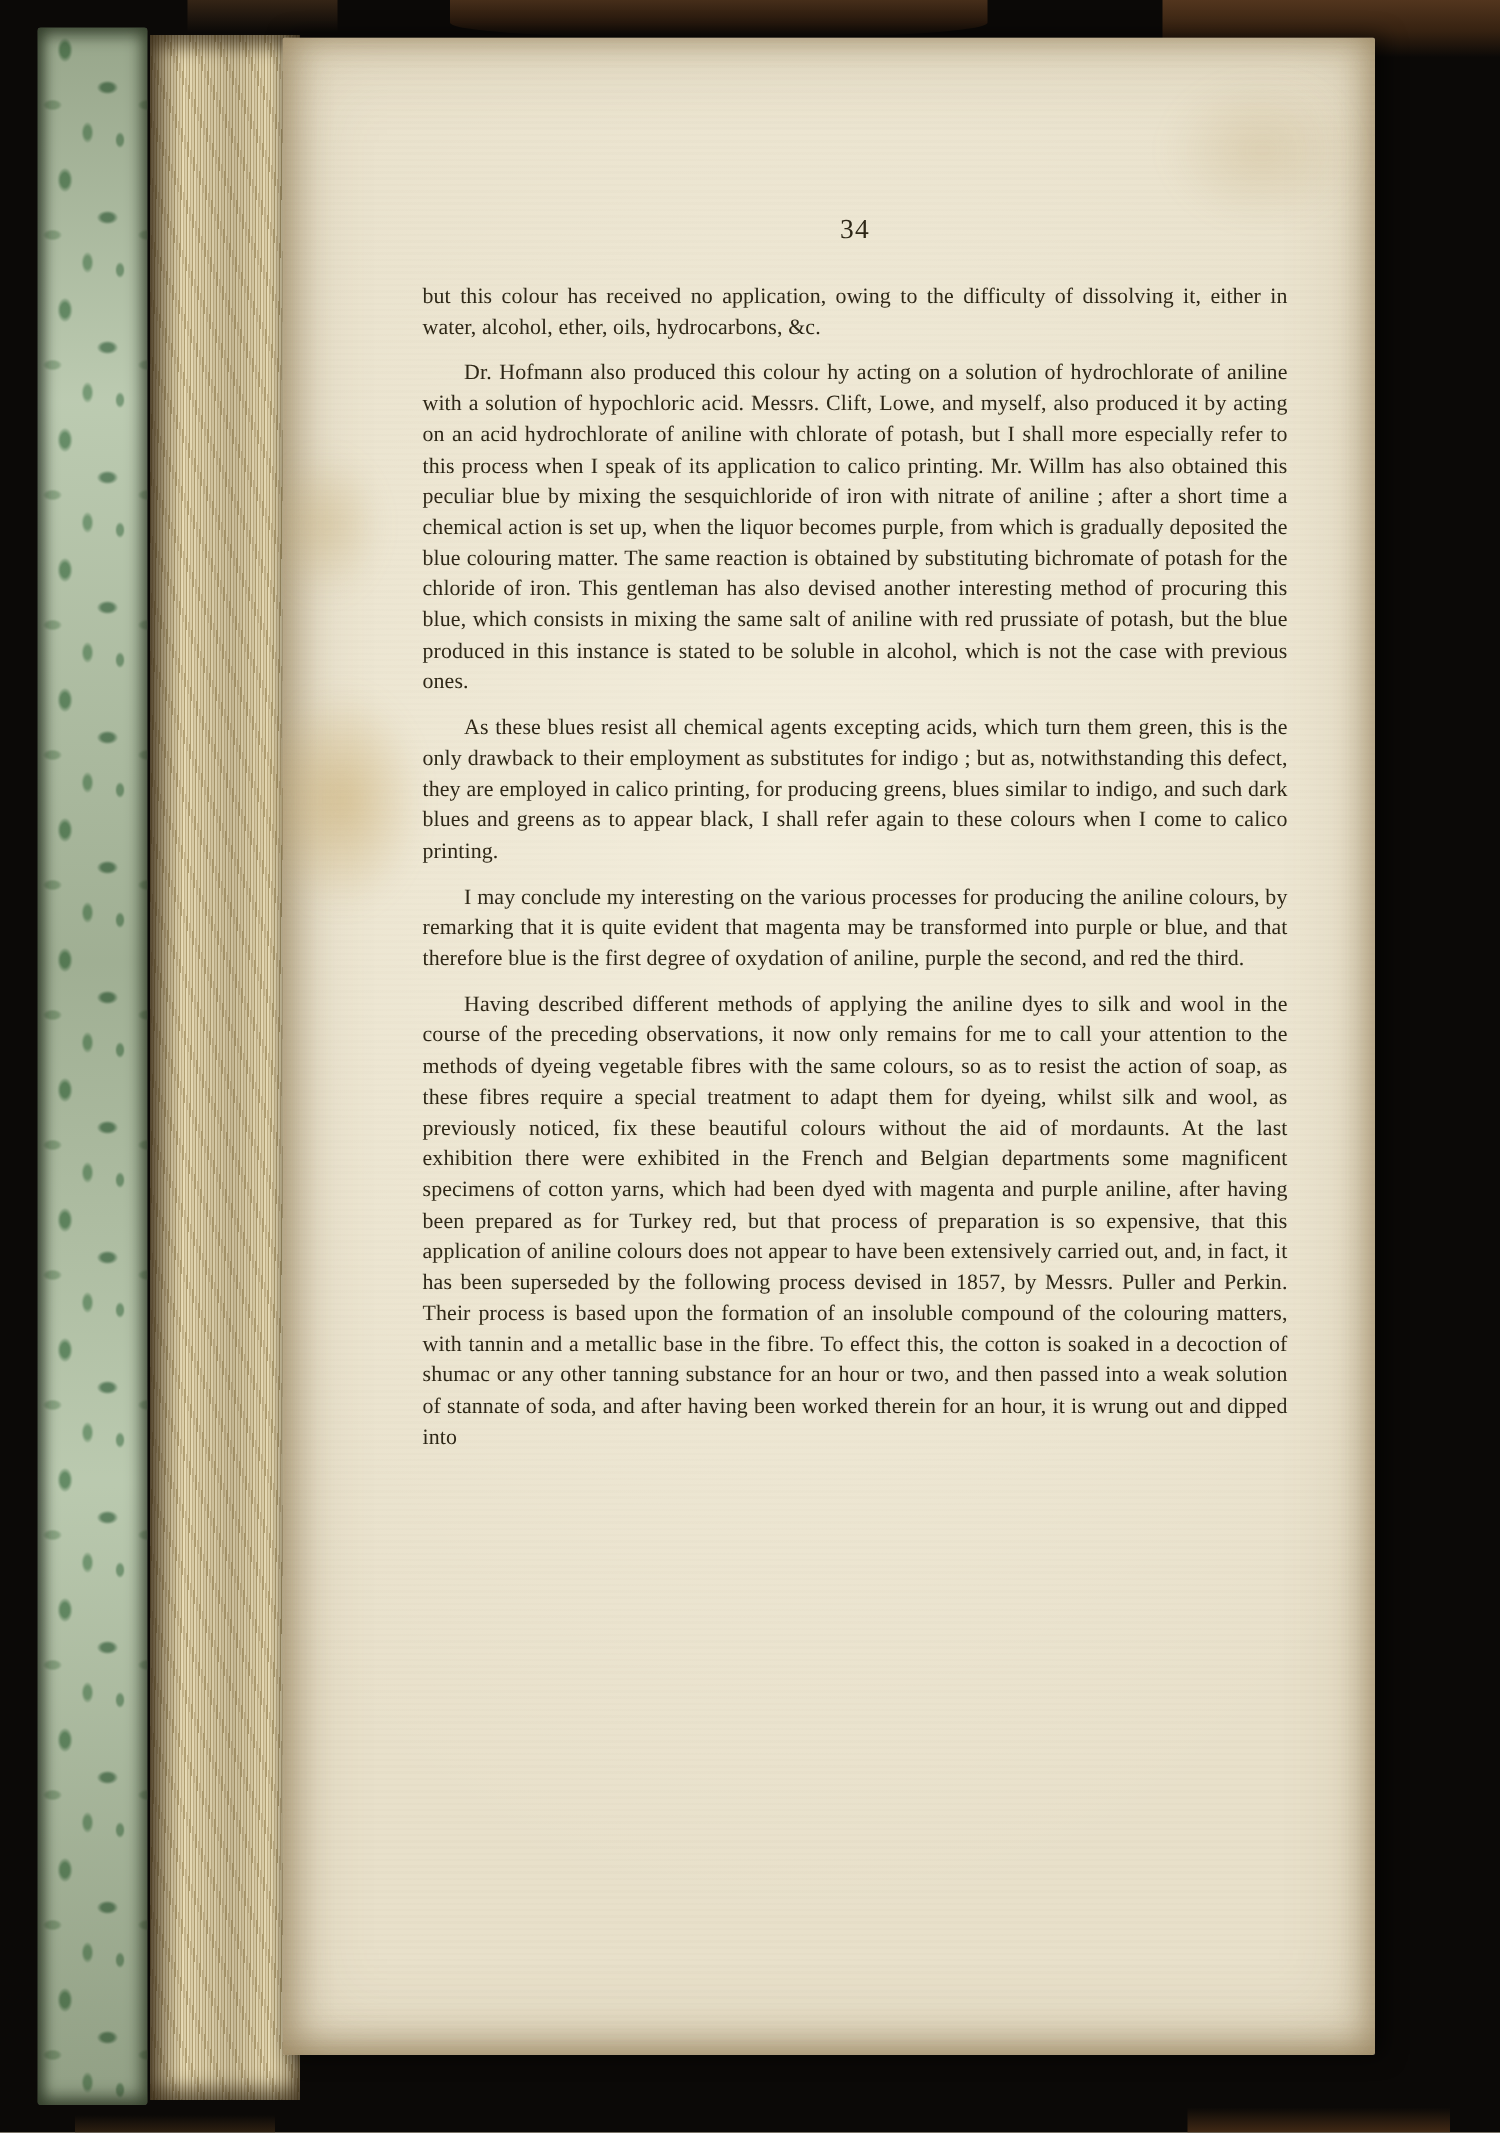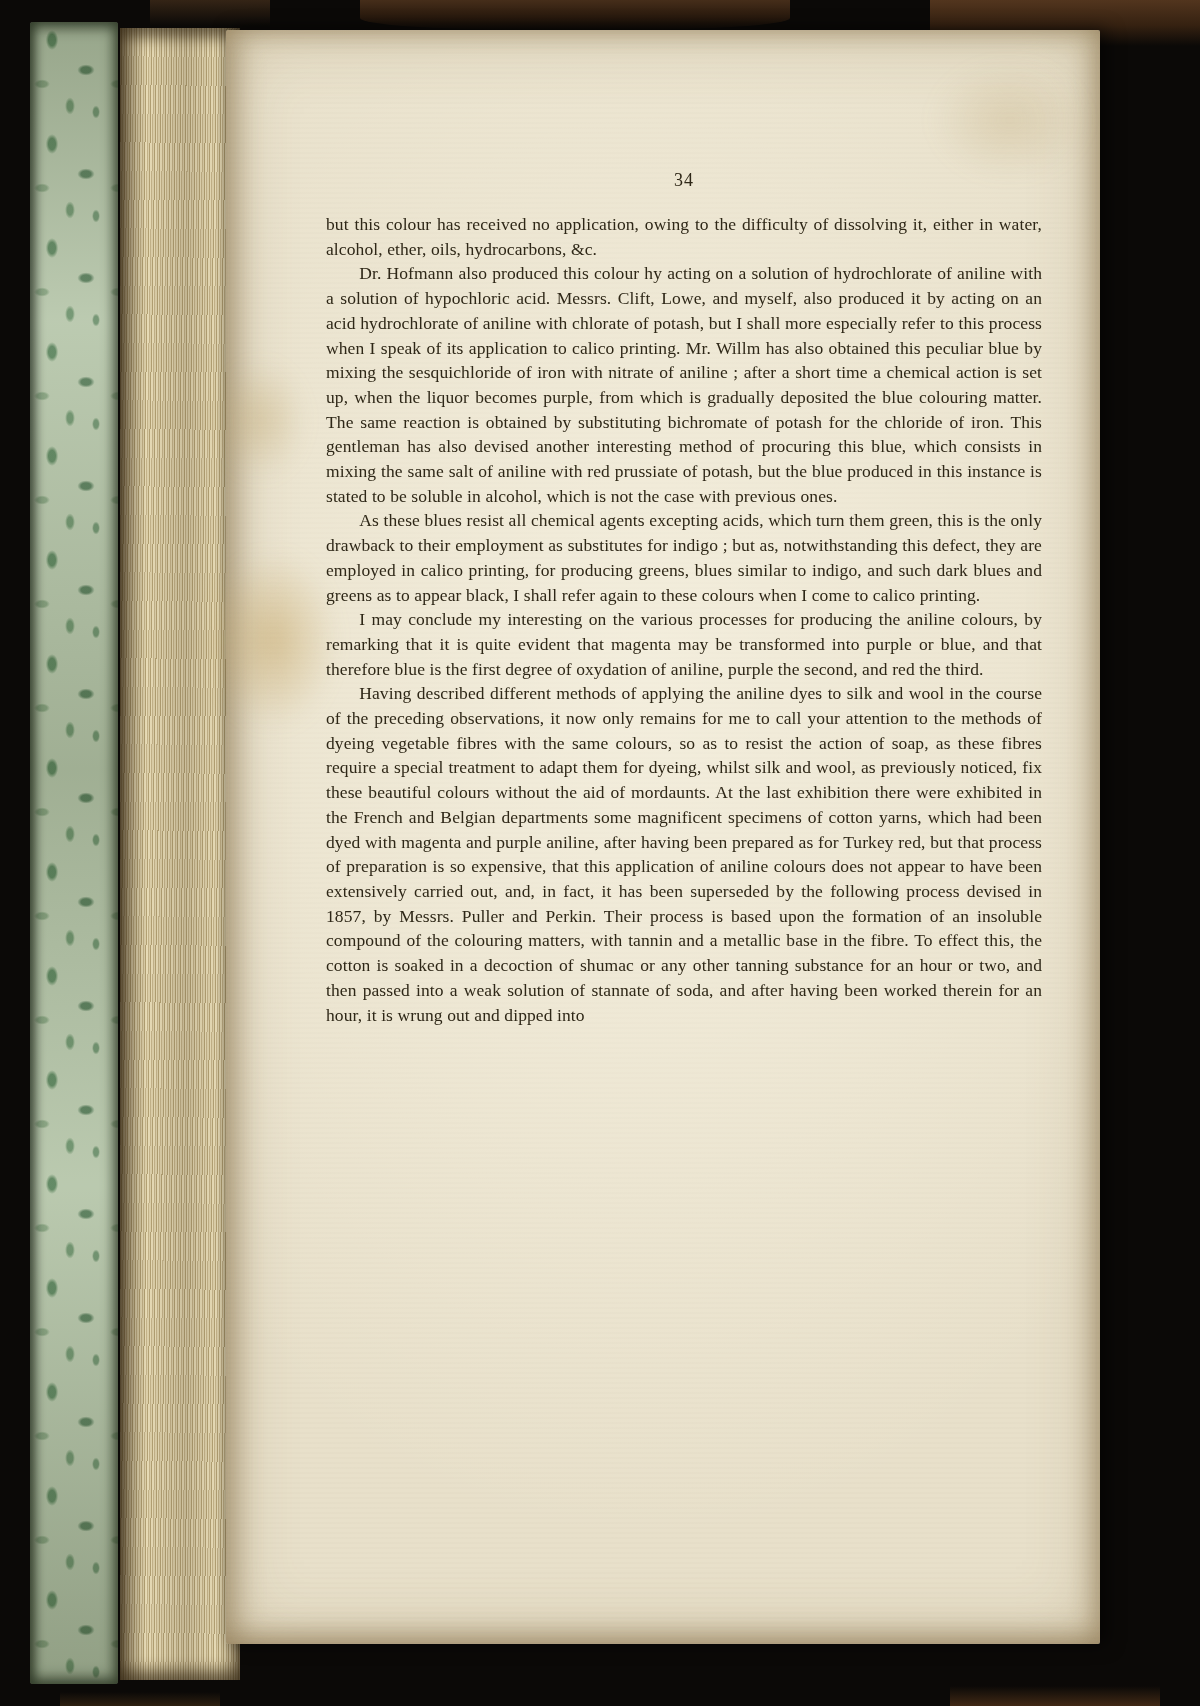--- a/index.html
+++ b/index.html
@@ -81,31 +81,31 @@
   .stain-left{left:-18px;top:520px;width:130px;height:180px;
     background:radial-gradient(ellipse at center, rgba(188,152,80,.45) 0%, rgba(188,152,80,0) 70%);}
   .stain-left2{left:-10px;top:330px;width:90px;height:120px;
     background:radial-gradient(ellipse at center, rgba(180,150,85,.3) 0%, rgba(180,150,85,0) 70%);}
   .stain-topright{right:10px;top:30px;width:160px;height:120px;
     background:radial-gradient(ellipse at center, rgba(170,140,80,.22) 0%, rgba(170,140,80,0) 70%);}
 
   .page-number{
     position:absolute;left:100px;top:140px;width:716px;
     text-align:center;
-    font-size:18px;letter-spacing:1px;
+    font-size:22px;letter-spacing:1px;
     color:#2e2717;
   }
   .text-block{
     position:absolute;left:100px;top:182px;width:716px;
     font-size:17.5px;line-height:24.7px;
     color:#2e2717;
     text-align:justify;
     letter-spacing:.1px;
   }
-  .text-block p{margin:0;text-indent:1.9em;}
+  .text-block p{margin:12px;text-indent:1.9em;}
   .text-block p.no-indent{text-indent:0;}
 </style>
 </head>
 <body>
 
 <div>
 
   <div class="binding-patch patch-top-mid"></div>
   <div class="binding-patch patch-top-right"></div>
   <div class="binding-patch patch-top-left"></div>

